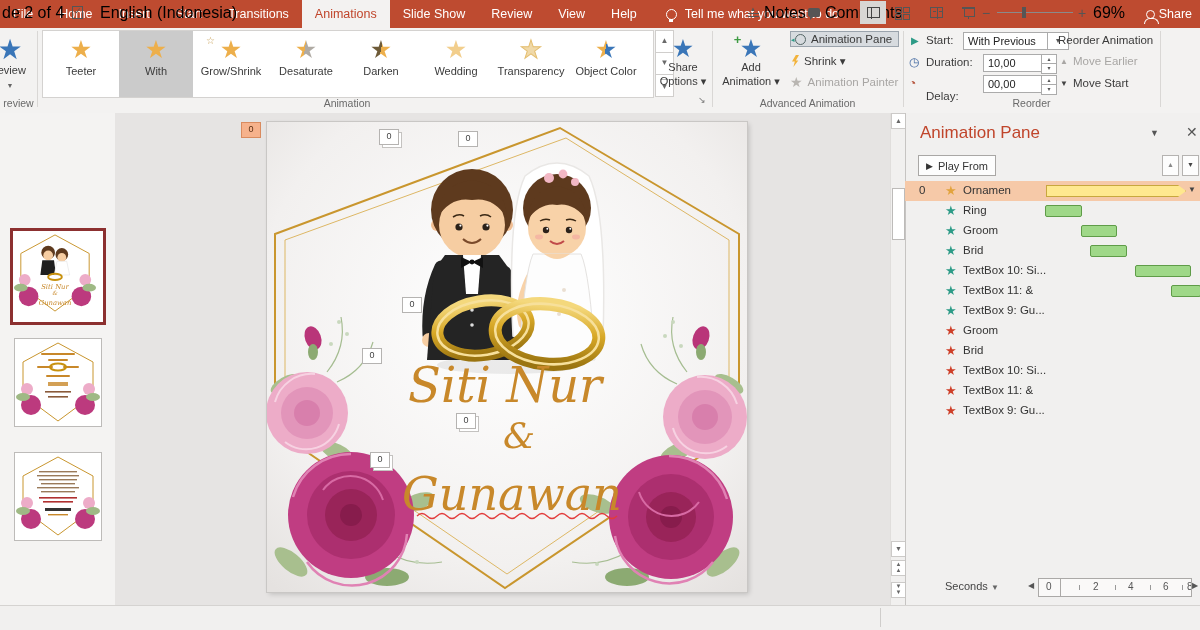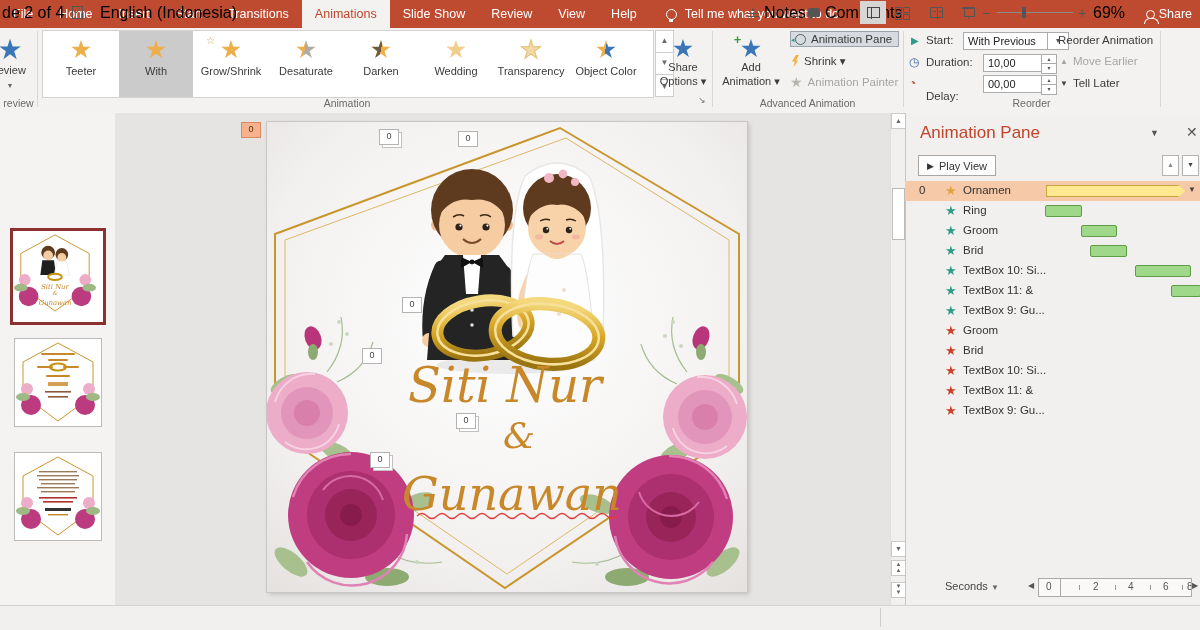--- a/index.html
+++ b/index.html
@@ -175,21 +175,21 @@
   <div class="field" style="left:983px;top:47px;width:52px">00,00</div>
   <div class="spingroupbox" style="left:1041px;top:47px">▴</div>
   <div class="spingroupbox" style="left:1041px;top:56px">▾</div>
   <div class="riblab" style="left:1058px;top:6px">Reorder Animation</div>
   <div class="ribbonbtn disabled" style="left:1060px;top:27px">
       <span style="font-size:8px">▲</span>
       <span>Move Earlier</span>
     </div>
   <div class="ribbonbtn" style="left:1060px;top:49px">
       <span style="font-size:8px;color:#444">▼</span>
-      <span>Tell Later</span>
+      <span>Move Start</span>
     </div>
   <div class="gsep" style="left:1160px"></div>
   <div class="grouplabel" style="left:903px;top:69px;width:257px">Reorder</div>
 </div>
 
 <div id="thumbs" class="abs">
   <div class="thumb selected" style="top:115px">
     <svg width="84" height="85" viewBox="0 0 86 87">
       <polygon points="43,4 78,23 78,56 43,82 8,56 8,23" fill="none" stroke="#C9962E" stroke-width="1"></polygon>
       <circle cx="12" cy="50" r="6" fill="#EDACC8"></circle>
@@ -426,21 +426,21 @@
 <div class="sbtn abs" style="top:541px">▼</div>
 <div class="sbtn abs" style="top:560px;line-height:6px;font-size:6px">▲<br>▲</div>
 <div class="sbtn abs" style="top:582px;line-height:6px;font-size:6px">▼<br>▼</div>
 
 <div id="anipane" class="abs"></div>
 <div id="panetitle" class="abs">Animation Pane</div>
 <div class="panectl abs" style="left:1150px;top:128px;font-size:9px">▼</div>
 <div class="panectl abs" style="left:1186px;top:124px;font-size:14px">✕</div>
 <div id="playfrom" class="abs">
   <span style="font-size:9px;color:#333">▶</span>
-  <span>Play View</span>
+  <span>Play From</span>
 </div>
 <div class="updownbtn abs" style="left:1162px">▲</div>
 <div class="updownbtn abs" style="left:1182px;color:#444">▼</div>
 
 <div class="anirow selected" style="top:181px">
   <span class="rowordr">0</span>
   <span class="rowstar" style="color:#E2A33D">★</span>
   <span class="rowlabel">Ornamen</span>
   <span class="tbar yellow" style="left:141px;width:140px"></span>
   <span class="rowcaret">▼</span>

